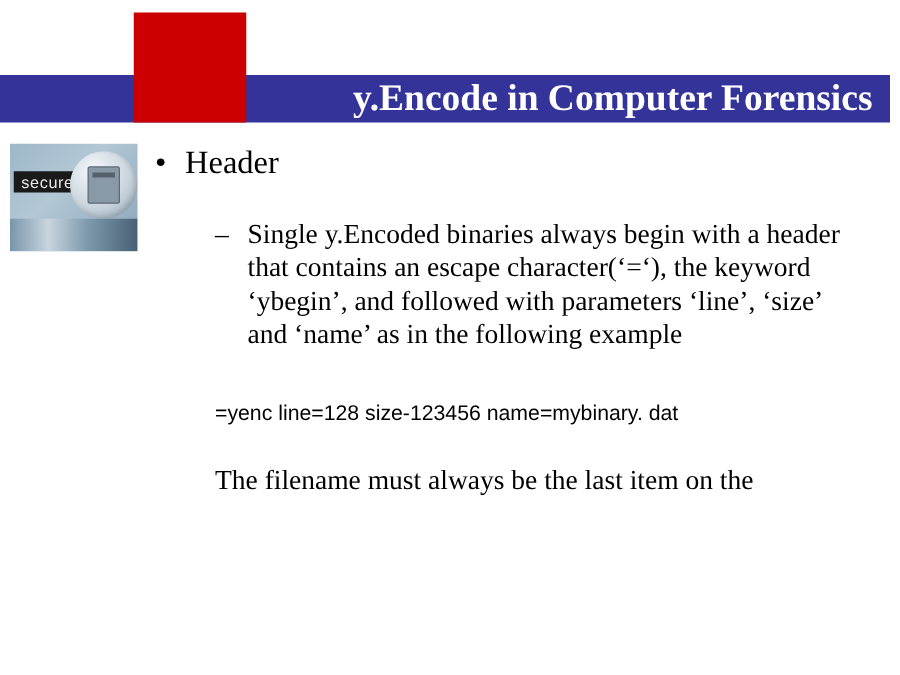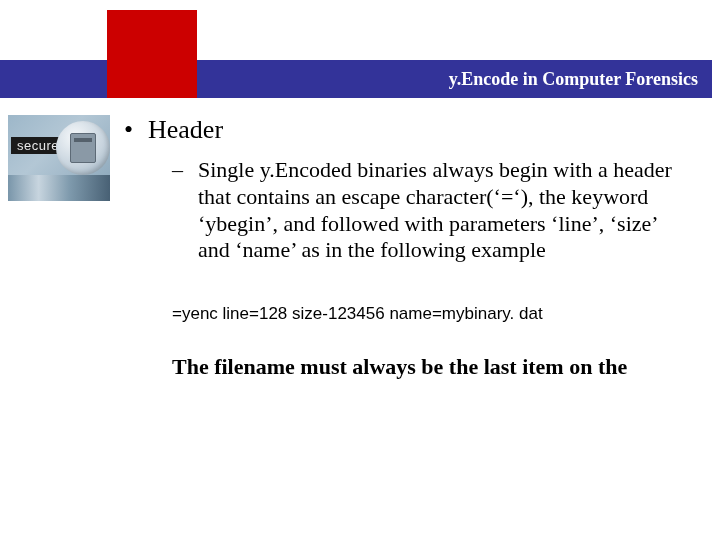--- a/index.html
+++ b/index.html
@@ -19,21 +19,21 @@
     height: 38px;
     background: #333399;
     display: flex;
     align-items: center;
     justify-content: flex-end;
     padding-right: 14px;
   }
   .header-band .title {
     color: #ffffff;
     font-weight: bold;
-    font-size: 18px;
+    font-size: 30px;
   }
   .red-square {
     position: absolute;
     top: 10px;
     left: 107px;
     width: 90px;
     height: 88px;
     background: #cc0000;
     z-index: 2;
   }
@@ -95,21 +95,21 @@
     opacity: 0.85;
   }
   .content {
     position: absolute;
     top: 115px;
     left: 118px;
     right: 36px;
   }
   .bullet-1 {
     font-size: 26px;
-    margin-bottom: 12px;
+    margin-bottom: 29px;
     padding-left: 30px;
     position: relative;
   }
   .bullet-1::before {
     content: "•";
     position: absolute;
     left: 6px;
     top: 0;
     font-size: 26px;
   }
@@ -133,21 +133,21 @@
     padding-left: 54px;
     margin-bottom: 30px;
     color: #000;
   }
   .trailing {
     font-size: 22px;
     line-height: 1.22;
     padding-left: 54px;
     text-indent: 0;
   }
-  .trailing .first { display: block; font-weight: bold; }
+  .trailing .first { display: block; }
   .trailing .rest { display: block; padding-left: 34px; }
 </style>
 </head>
 <body>
 
 <div class="red-square"></div>
 
 <div class="header-band">
   <span class="title">y.Encode in Computer Forensics</span>
 </div>

